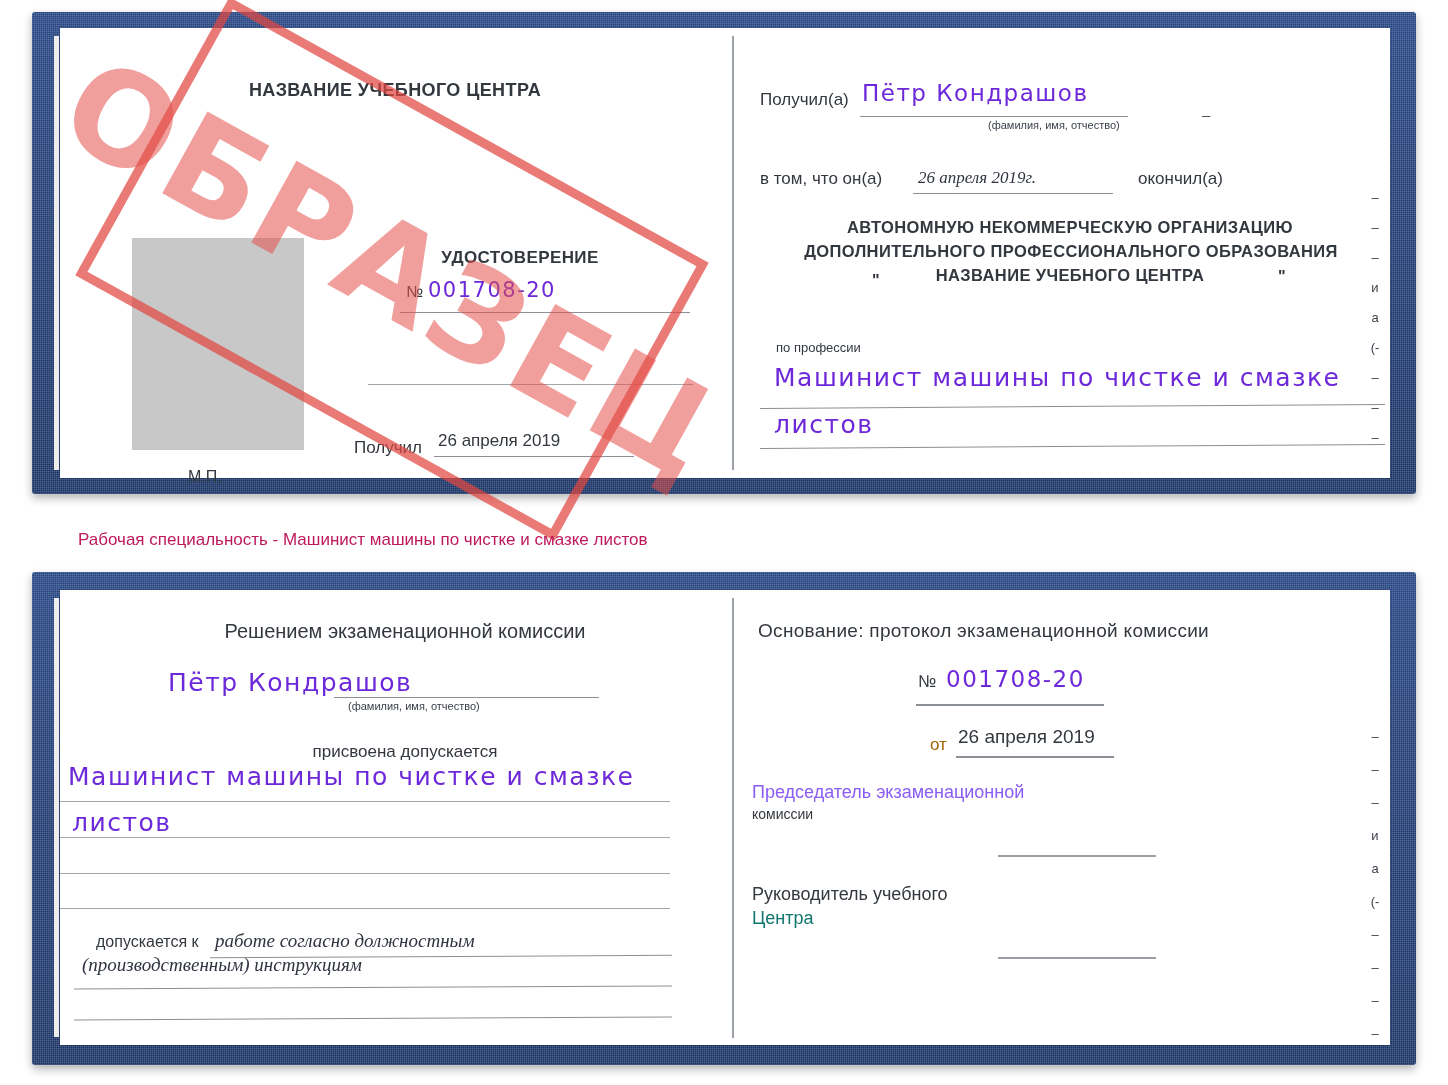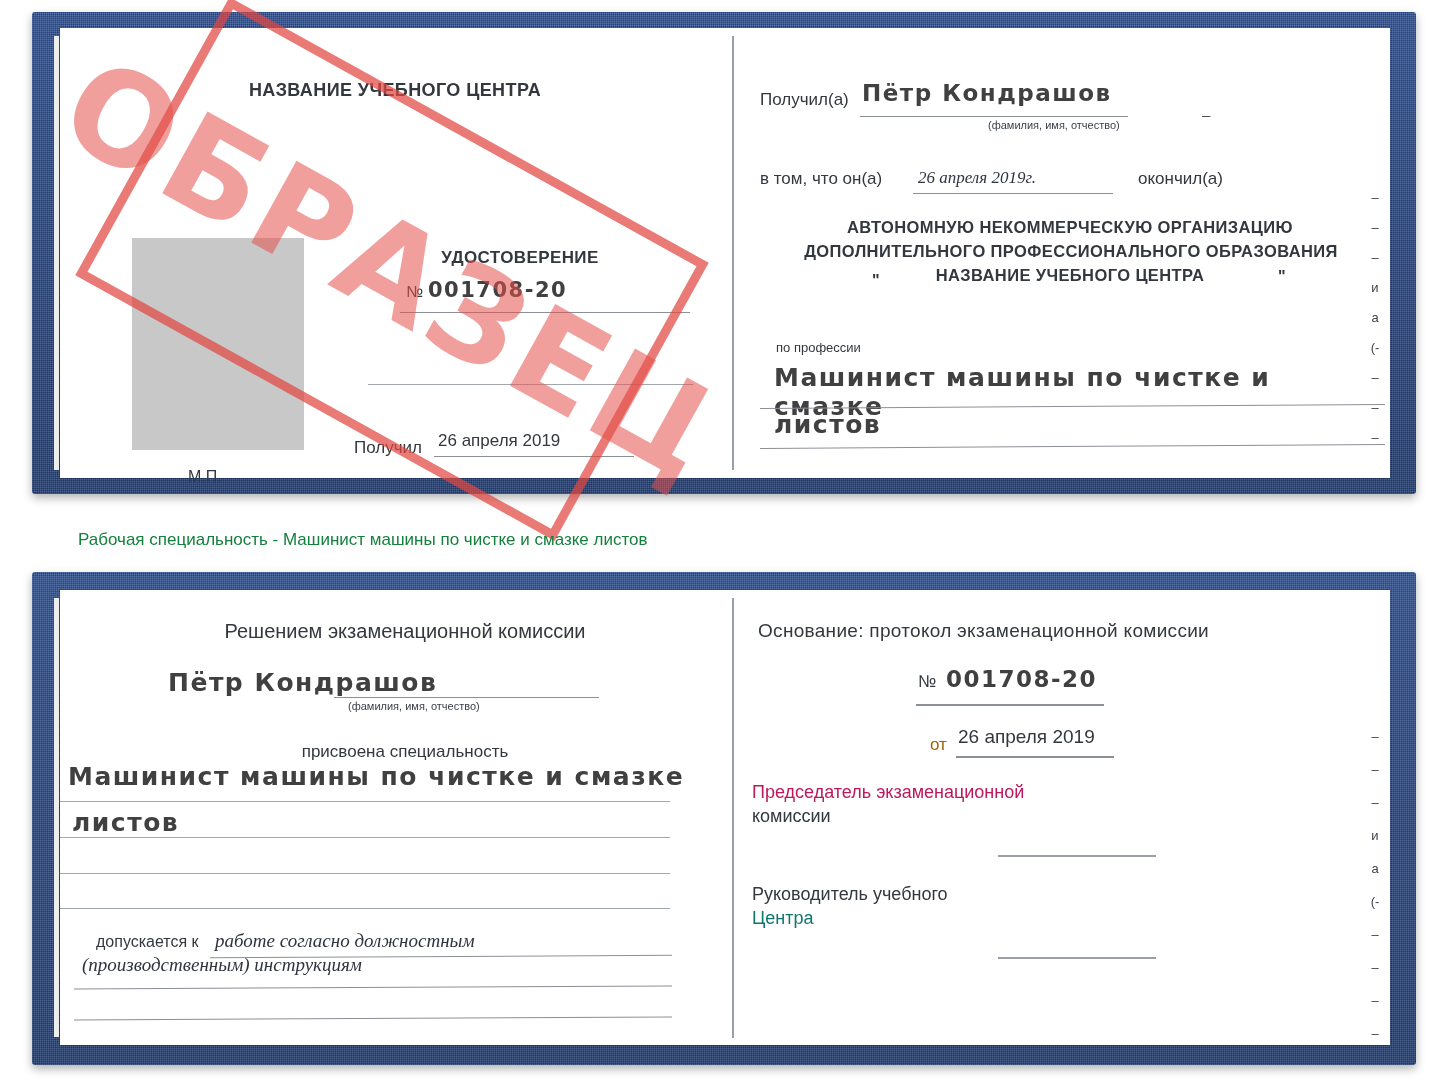--- a/index.html
+++ b/index.html
@@ -21,37 +21,37 @@
   .leafA{position:absolute;left:30px;top:18px;width:6px;bottom:18px;background:#e9e9e9;}
 
   
   .pg{position:absolute;color:#3a3f4a;}
   .center{text-align:center;}
   .caps{letter-spacing:.4px;}
 
   .rule{position:absolute;height:1px;background:#8b8f96;}
   .rule.thin{background:#a2a6ad;}
 
-  .hand{color:#404040;font-family:"DejaVu Sans",sans-serif;font-weight:700;letter-spacing:1.5px;}
+  .hand{color:#6d28d9;font-family:"DejaVu Sans",sans-serif;font-weight:400;letter-spacing:1.5px;}
   .ital{font-family:"Liberation Serif",serif;font-style:italic;color:#2f3440;}
 
   .photo{position:absolute;background:#c8c8c8;}
 
   
   .wm{position:absolute;left:96px;top:8px;width:530px;height:300px;
       border:9px solid rgba(225,70,65,.72);
       transform:rotate(29deg);transform-origin:center center;
       display:flex;align-items:center;justify-content:center;pointer-events:none;}
   .wm span{font-size:128px;font-weight:800;color:rgba(228,80,75,.55);
            letter-spacing:4px;font-family:"DejaVu Sans",sans-serif;white-space:nowrap;}
 
   
   .edgecol{position:absolute;width:26px;text-align:center;color:#3a3f4a;font-size:13px;line-height:30px;}
 
-  .caption{position:absolute;left:78px;top:530px;font-size:17px;color:#15803d;}
+  .caption{position:absolute;left:78px;top:530px;font-size:17px;color:#be185d;}
 
   .spine{position:absolute;width:2px;background:#9aa0a8;}
 </style>
 </head>
 <body>
 
 <div class="book top">
 
   <div class="paper" style="left:28px;top:16px;width:1330px;height:450px;">
 
@@ -133,21 +133,21 @@
     <div class="leafA" style="left:-6px;top:8px;bottom:8px;width:5px;background:#ededed;"></div>
     <div class="spine" style="left:672px;top:8px;height:440px;"></div>
 
     <div>
       <div class="pg center" style="left:40px;top:30px;width:610px;font-size:20px;color:#33383f;">Решением экзаменационной комиссии</div>
 
       <div class="pg hand" style="left:108px;top:78px;font-size:25px;">Пётр Кондрашов</div>
       <div class="rule" style="left:274px;top:107px;width:265px;"></div>
       <div class="pg" style="left:288px;top:110px;font-size:11px;color:#3a3f4a;">(фамилия, имя, отчество)</div>
 
-      <div class="pg center" style="left:120px;top:152px;width:450px;font-size:17px;color:#33383f;">присвоена специальность</div>
+      <div class="pg center" style="left:120px;top:152px;width:450px;font-size:17px;color:#33383f;">присвоена допускается</div>
 
       <div class="pg hand" style="left:8px;top:172px;font-size:25px;">Машинист машины по чистке и смазке</div>
       <div class="rule thin" style="left:0px;top:211px;width:610px;"></div>
 
       <div class="pg hand" style="left:12px;top:218px;font-size:25px;">листов</div>
       <div class="rule thin" style="left:0px;top:247px;width:610px;"></div>
       <div class="rule thin" style="left:0px;top:283px;width:610px;"></div>
       <div class="rule thin" style="left:0px;top:318px;width:610px;"></div>
 
       <div class="pg" style="left:36px;top:343px;font-size:16px;color:#33383f;">допускается к</div>
@@ -163,22 +163,22 @@
       <div class="pg" style="left:698px;top:30px;font-size:19px;color:#33383f;letter-spacing:.3px;">Основание: протокол экзаменационной комиссии</div>
 
       <div class="pg" style="left:858px;top:82px;font-size:17px;color:#33383f;">№</div>
       <div class="pg hand" style="left:886px;top:76px;font-size:23px;">001708-20</div>
       <div class="rule" style="left:856px;top:114px;width:188px;height:2px;"></div>
 
       <div class="pg" style="left:870px;top:145px;font-size:17px;color:#a16207;">от</div>
       <div class="pg" style="left:898px;top:136px;font-size:19px;color:#33383f;">26 апреля 2019</div>
       <div class="rule" style="left:896px;top:166px;width:158px;height:2px;"></div>
 
-      <div class="pg" style="left:692px;top:192px;font-size:18px;color:#be185d;">Председатель экзаменационной</div>
-      <div class="pg" style="left:692px;top:216px;font-size:18px;color:#33383f;">комиссии</div>
+      <div class="pg" style="left:692px;top:192px;font-size:18px;color:#8b5cf6;">Председатель экзаменационной</div>
+      <div class="pg" style="left:692px;top:216px;font-size:14px;color:#33383f;">комиссии</div>
       <div class="rule" style="left:938px;top:265px;width:158px;height:2px;background:#9a9ea5;"></div>
 
       <div class="pg" style="left:692px;top:294px;font-size:18px;color:#33383f;">Руководитель учебного</div>
       <div class="pg" style="left:692px;top:318px;font-size:18px;color:#0f766e;">Центра</div>
       <div class="rule" style="left:938px;top:367px;width:158px;height:2px;background:#9a9ea5;"></div>
 
       <div class="edgecol" style="left:1302px;top:130px;height:330px;line-height:33px;">
         <div>–</div>
         <div>–</div>
         <div>–</div>

